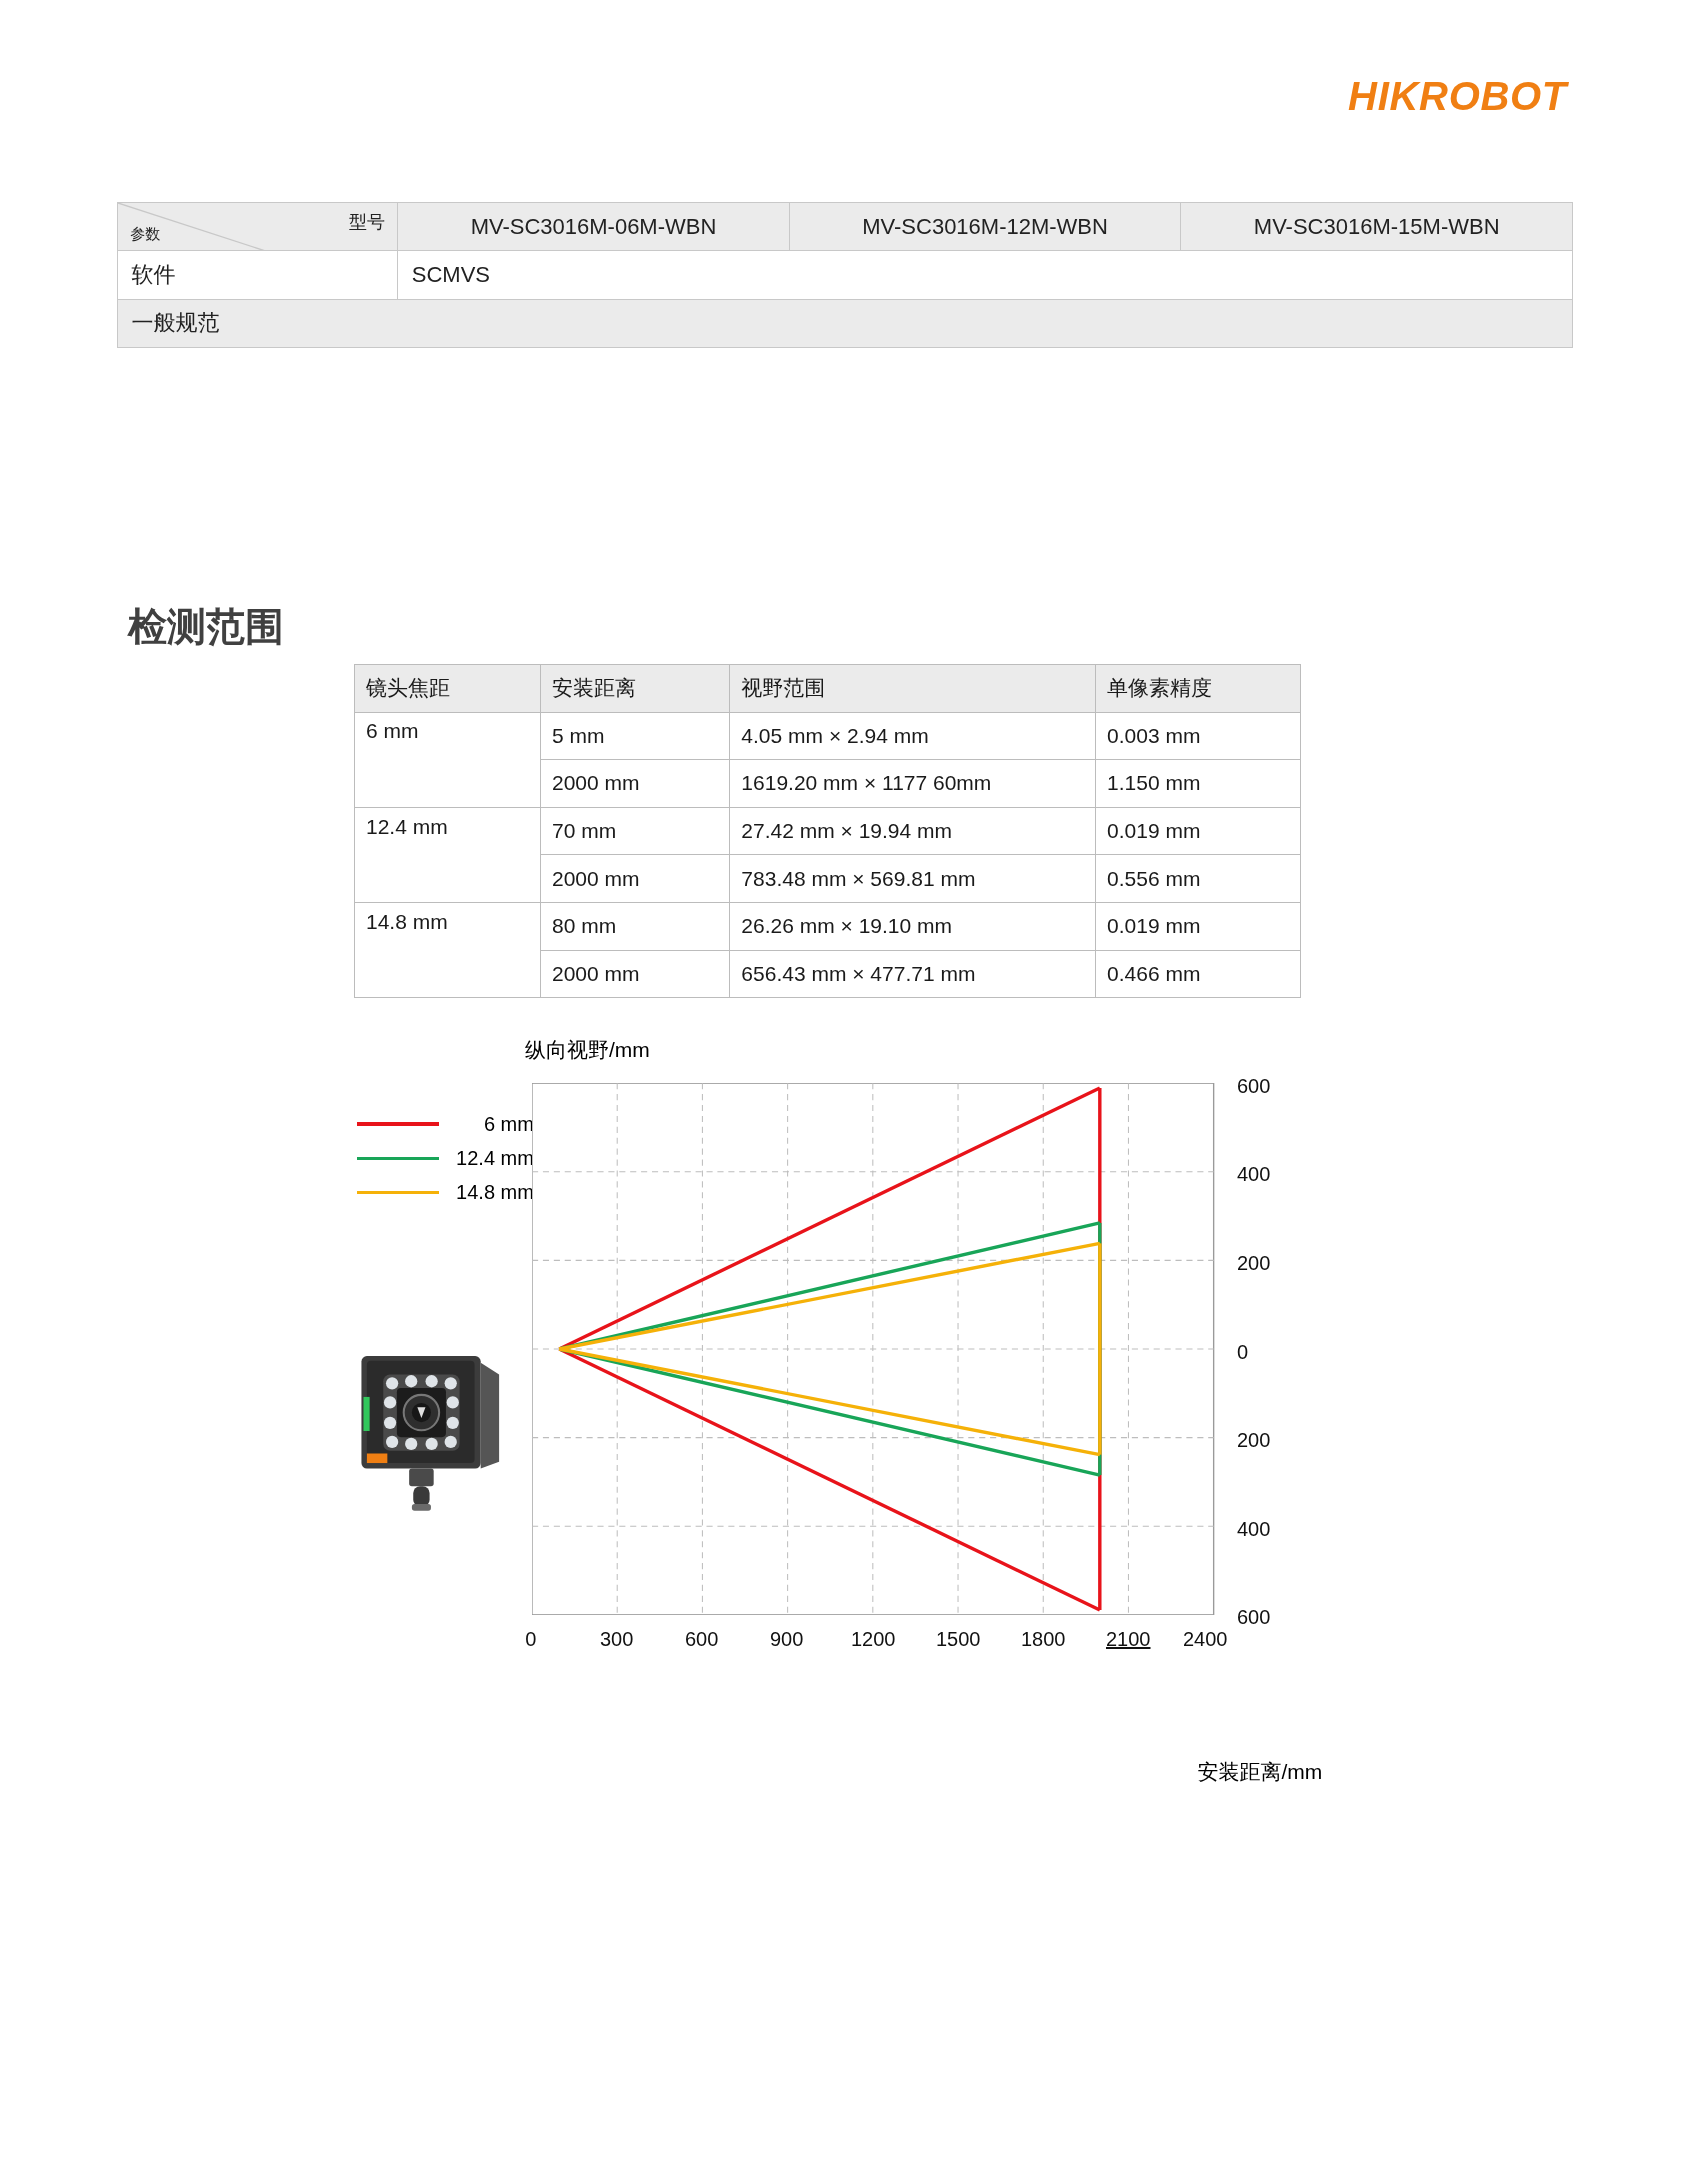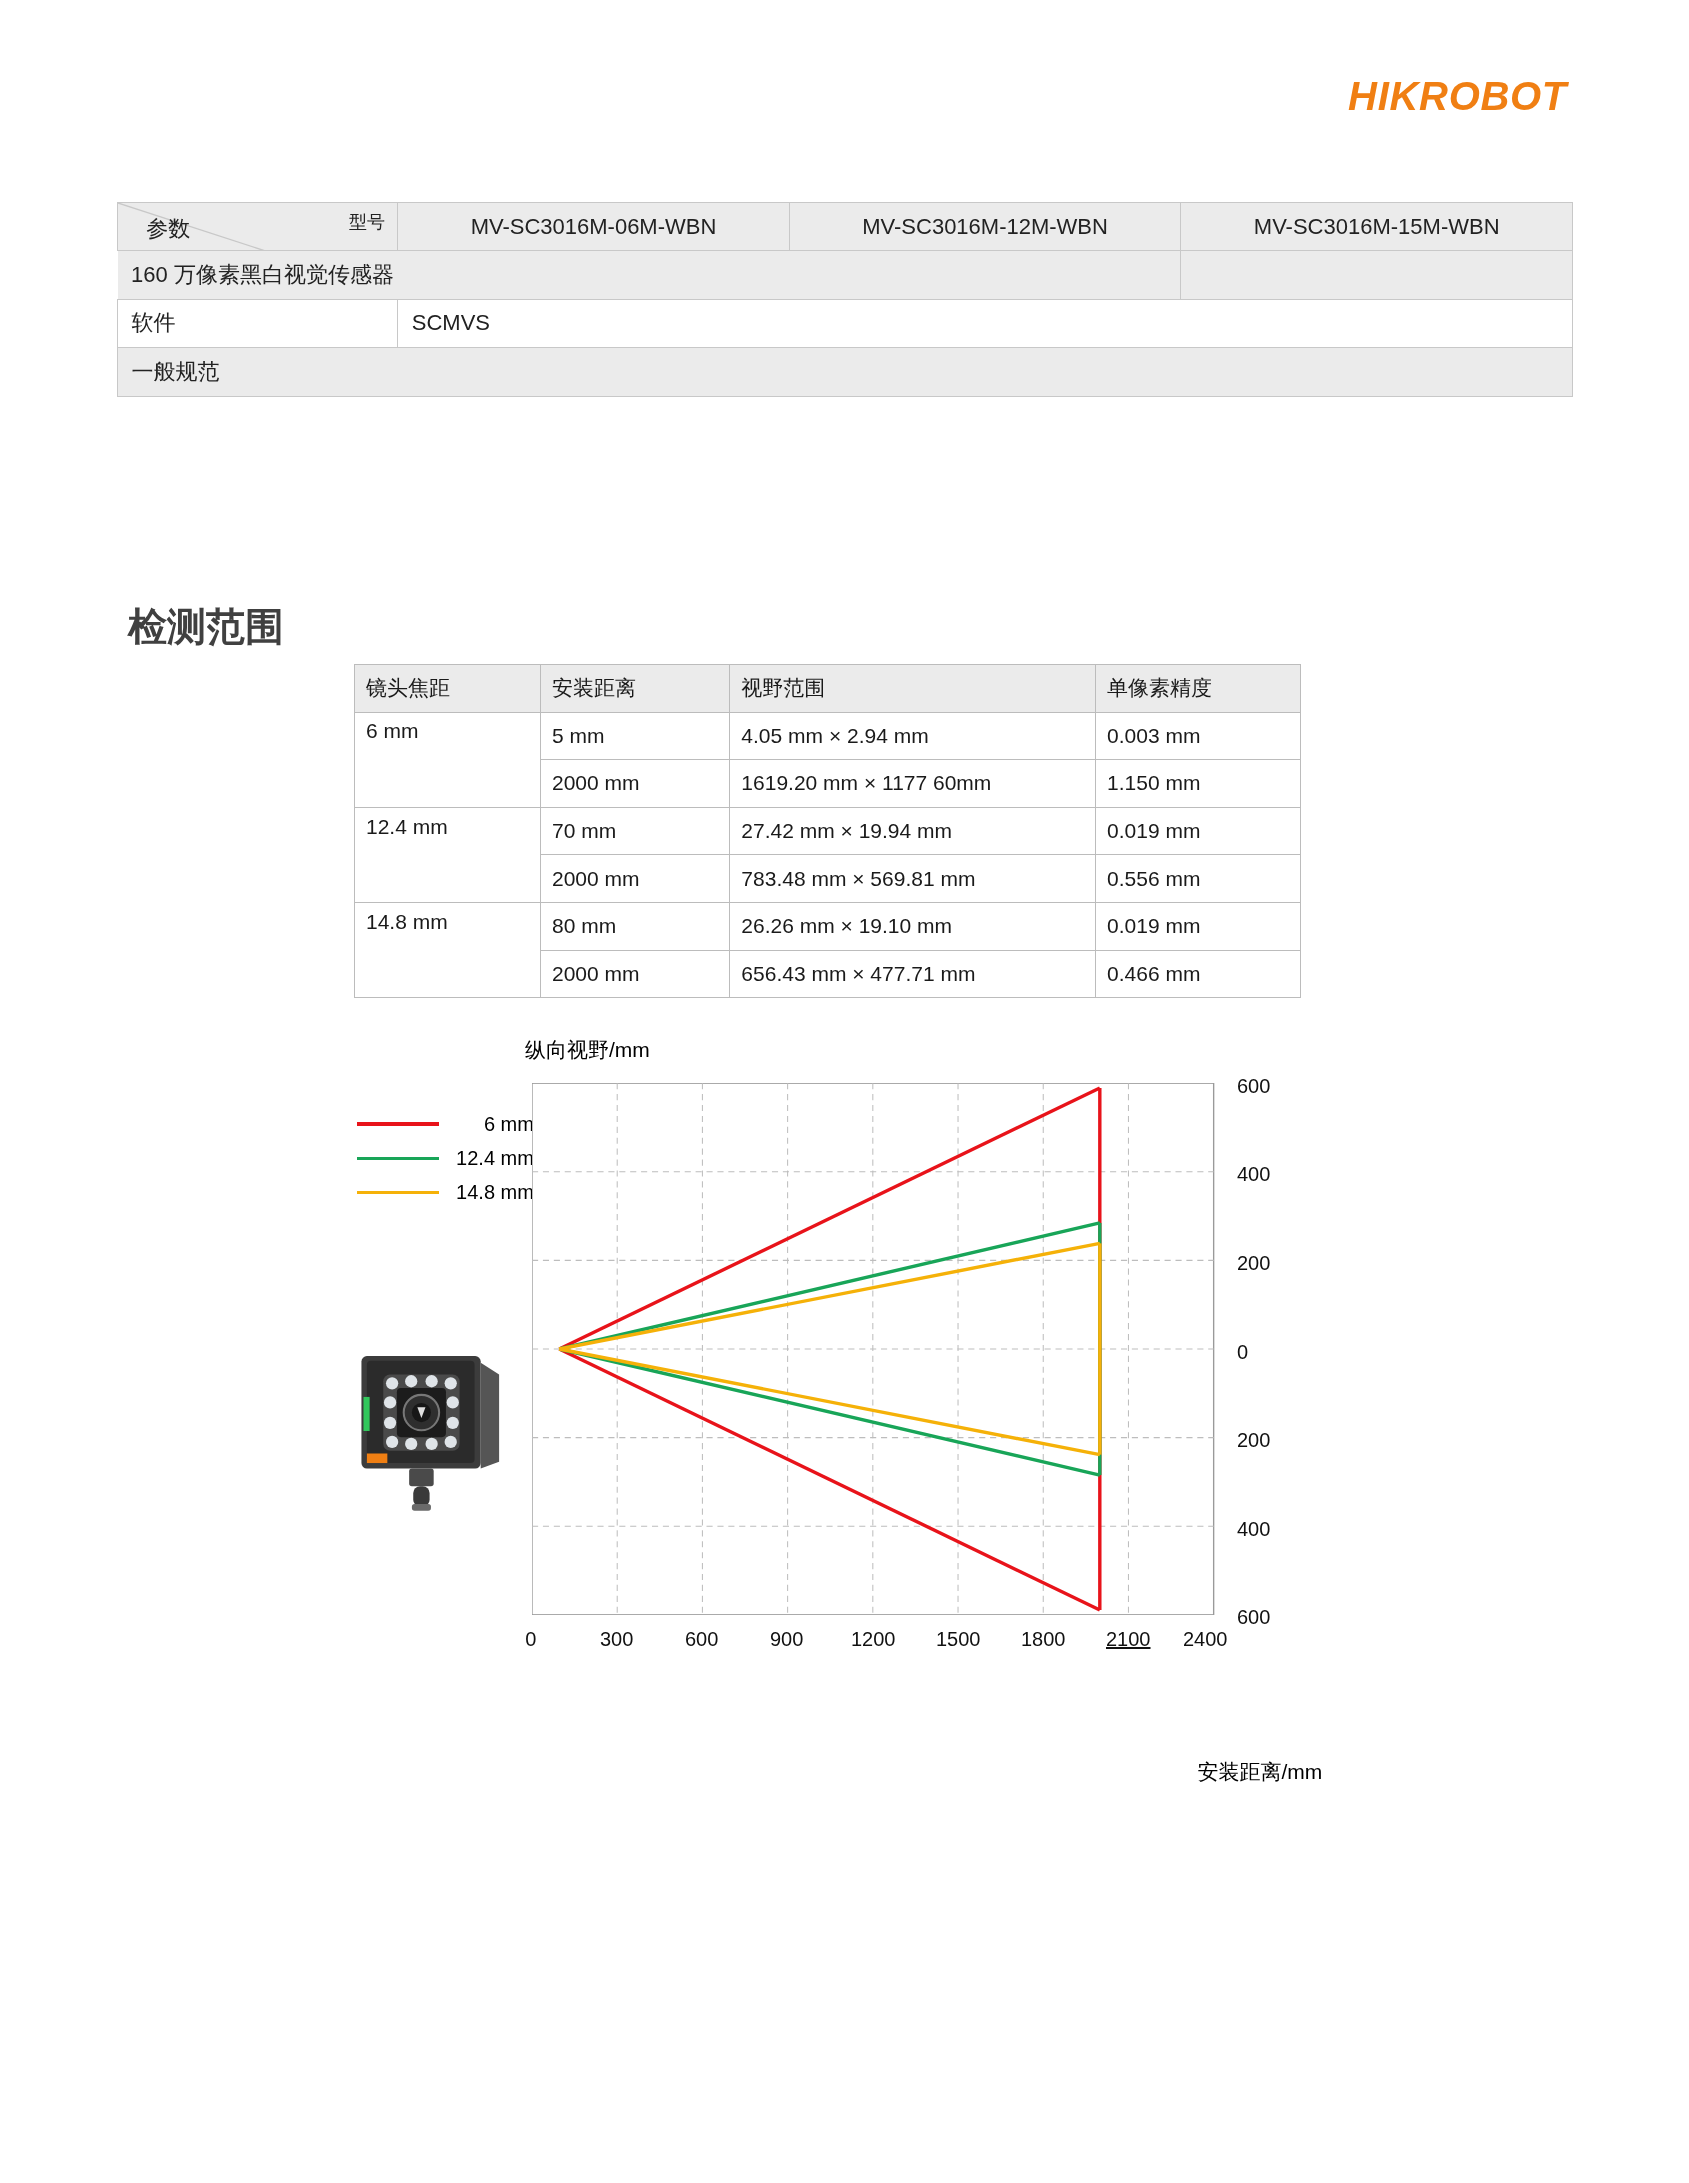--- a/index.html
+++ b/index.html
@@ -61,22 +61,21 @@
   .spec-head-cell .lbl-model {
     position: absolute;
     right: 12.3px;
     top: 6.8px;
     font-size: 18px;
   }
   .spec-head-cell .lbl-param {
     position: absolute;
     left: 12.3px;
     bottom: 6.8px;
-    font-size: 22px;
-    margin-left: 16px;
+    font-size: 15px;
   }
   .spec-model {
     background: #ebebeb;
     text-align: center;
     font-size: 22px;
   }
   .spec-sensor {
     background: #ebebeb;
   }
   .spec-section {
@@ -202,24 +201,20 @@
         </svg>
       </div>
       <span class="lbl-model">型号</span>
       <span class="lbl-param">参数</span>
     </td>
     <td class="spec-model">MV-SC3016M-06M-WBN</td>
     <td class="spec-model">MV-SC3016M-12M-WBN</td>
     <td class="spec-model">MV-SC3016M-15M-WBN</td>
   </tr>
   <tr>
-    <td class="spec-sensor" colspan="3" style="border-left:none;">160 万像素黑白视觉传感器</td>
-    <td class="spec-sensor"></td>
-  </tr>
-  <tr>
     <td class="spec-label">软件</td>
     <td colspan="3">SCMVS</td>
   </tr>
   <tr>
     <td class="spec-section" colspan="4">一般规范</td>
   </tr>
 </tbody>
   </table>
 
 <div class="section-title">检测范围</div>

